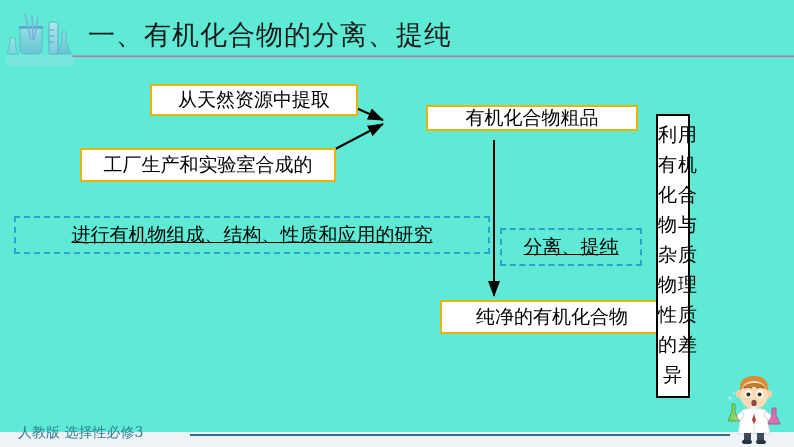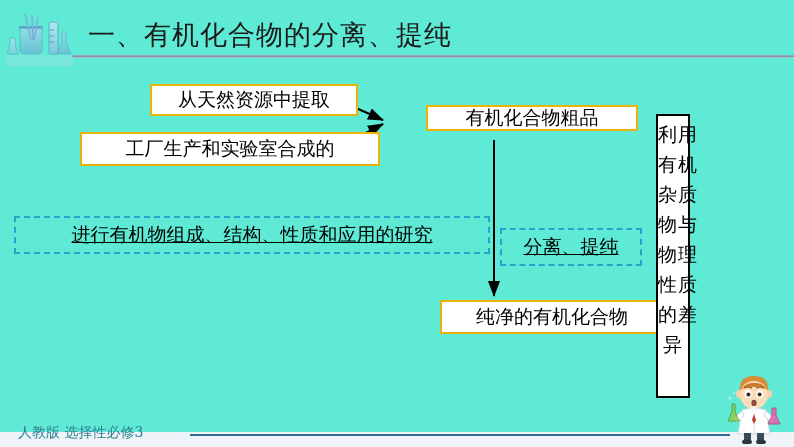--- a/index.html
+++ b/index.html
@@ -61,22 +61,22 @@
     white-space: nowrap;
     margin-left: 40px;
   }
 
   #box-natural {
     left: 110px; top: 84px;
     width: 208px; height: 32px;
     font-size: 19px;
   }
   #box-factory {
-    left: 40px; top: 132px;
-    width: 300px; height: 34px;
+    left: 40px; top: 148px;
+    width: 256px; height: 34px;
     font-size: 19px;
   }
   #box-crude {
     left: 386px; top: 105px;
     width: 212px; height: 26px;
     font-size: 19px;
   }
   #box-pure {
     left: 400px; top: 300px;
     width: 224px; height: 34px;
@@ -233,22 +233,23 @@
 
   <div class="flow-box" id="box-pure">纯净的有机化合物</div>
 
   <div class="dash-box" id="box-research">进行有机物组成、结构、性质和应用的研究</div>
 
   <div class="dash-box" id="box-separation">分离、提纯</div>
 
   <div id="box-vertical">
     <div class="vline">利用</div>
     <div class="vline">有机</div>
+    <div class="vline">化合</div>
+    <div class="vline">物与</div>
     <div class="vline">杂质</div>
-    <div class="vline">物与</div>
     <div class="vline">物理</div>
     <div class="vline">性质</div>
     <div class="vline">的差</div>
     <div class="vline">异</div>
   </div>
 
   <div id="footer-band"></div>
   <div id="footer-text">人教版 选择性必修3</div>
   <div id="footer-rule"></div>
 

